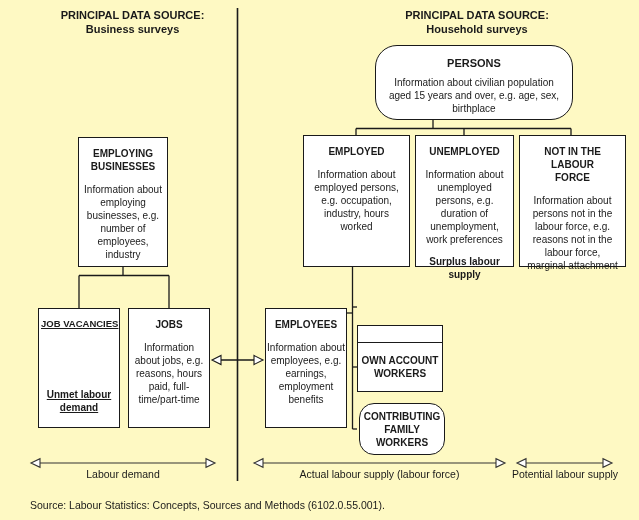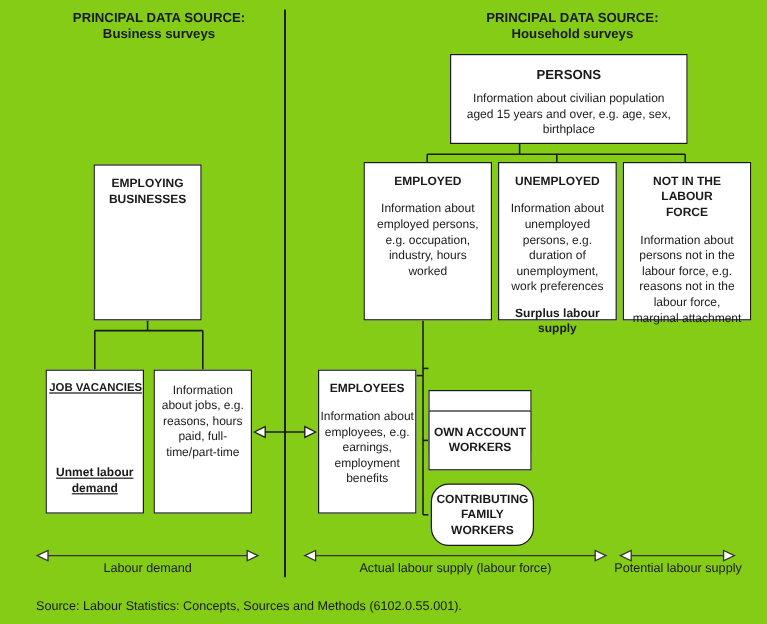--- a/index.html
+++ b/index.html
@@ -1,17 +1,17 @@
 <!DOCTYPE html>
 <html><head>
 <meta charset="utf-8">
 <style>
   html,body{margin:0;padding:0;background:#fff;}
   #canvas{
-    position:relative;width:639px;height:520px;background:#84cc16;
+    position:relative;width:639px;height:520px;background:#fef9c3;
     font-family:"Liberation Sans",sans-serif;color:#1a1a1a;overflow:hidden;
   }
   .hdr{position:absolute;text-align:center;font-weight:bold;font-size:11px;line-height:1.3;}
   .box{
     position:absolute;border:1.5px solid #1a1a1a;background:#fff;
     text-align:center;box-sizing:border-box;
   }
   .box .title{font-weight:bold;font-size:10px;line-height:1.3;padding:9px 2px 0;}
   .box .body{font-size:10px;line-height:1.3;padding:10px 5px 0;}
   .box .footer{font-weight:bold;font-size:10px;line-height:1.3;}
@@ -86,27 +86,28 @@
       <polygon points="254,463 263,458.7 263,467.3" fill="#ffffff" stroke="#333333" stroke-width="1.1"></polygon>
       <polygon points="505,463 496,458.7 496,467.3" fill="#ffffff" stroke="#333333" stroke-width="1.1"></polygon>
     </g>
     <g>
       <line x1="526" y1="463" x2="603" y2="463" stroke="#333333" stroke-width="1.2"></line>
       <polygon points="517,463 526,458.7 526,467.3" fill="#ffffff" stroke="#333333" stroke-width="1.1"></polygon>
       <polygon points="612,463 603,458.7 603,467.3" fill="#ffffff" stroke="#333333" stroke-width="1.1"></polygon>
     </g>
   </svg>
 
-  <div class="box" id="box-persons" style="left:375px;top:45px;width:198px;height:75px;">
+  <div class="box" id="box-persons" style="left:375px;top:45px;width:198px;height:75px;border-radius:22px;">
     <div class="title">PERSONS</div>
     <div class="body">Information about civilian population aged 15 years and over, e.g. age, sex, birthplace</div>
   </div>
 
   <div class="box" id="box-employing" style="left:78px;top:137px;width:90px;height:130px;">
     <div class="title">EMPLOYING BUSINESSES</div>
+    <div class="body">Information about employing businesses, e.g. number of employees, industry</div>
   </div>
 
   <div class="box" id="box-employed" style="left:303px;top:135px;width:107px;height:132px;text-align:center;">
     <div class="title">EMPLOYED</div>
     <div class="body">Information about employed persons, e.g. occupation, industry, hours worked</div>
   </div>
 
   <div class="box" id="box-unemployed" style="left:415px;top:135px;width:99px;height:132px;">
     <div class="title">UNEMPLOYED</div>
     <div class="body">Information about unemployed persons, e.g. duration of unemployment, work preferences</div>
@@ -117,20 +118,21 @@
     <div class="title">NOT IN THE LABOUR FORCE</div>
     <div class="body">Information about persons not in the labour force, e.g. reasons not in the labour force, marginal attachment</div>
   </div>
 
   <div class="box" id="box-job-vacancies" style="left:38px;top:308px;width:82px;height:120px;">
     <div class="title">JOB VACANCIES</div>
     <div class="footer">Unmet labour demand</div>
   </div>
 
   <div class="box" id="box-jobs" style="left:128px;top:308px;width:82px;height:120px;">
+    <div class="title">JOBS</div>
     <div class="body">Information about jobs, e.g. reasons, hours paid, full-time/part-time</div>
   </div>
 
   <div class="box" id="box-employees" style="left:265px;top:308px;width:82px;height:120px;">
     <div class="title">EMPLOYEES</div>
     <div class="body">Information about employees, e.g. earnings, employment benefits</div>
   </div>
 
   <div class="box workerbox" style="left:357px;top:281px;width:86px;height:52px;margin-top:44px;">
     <div class="title">EMPLOYERS</div>

